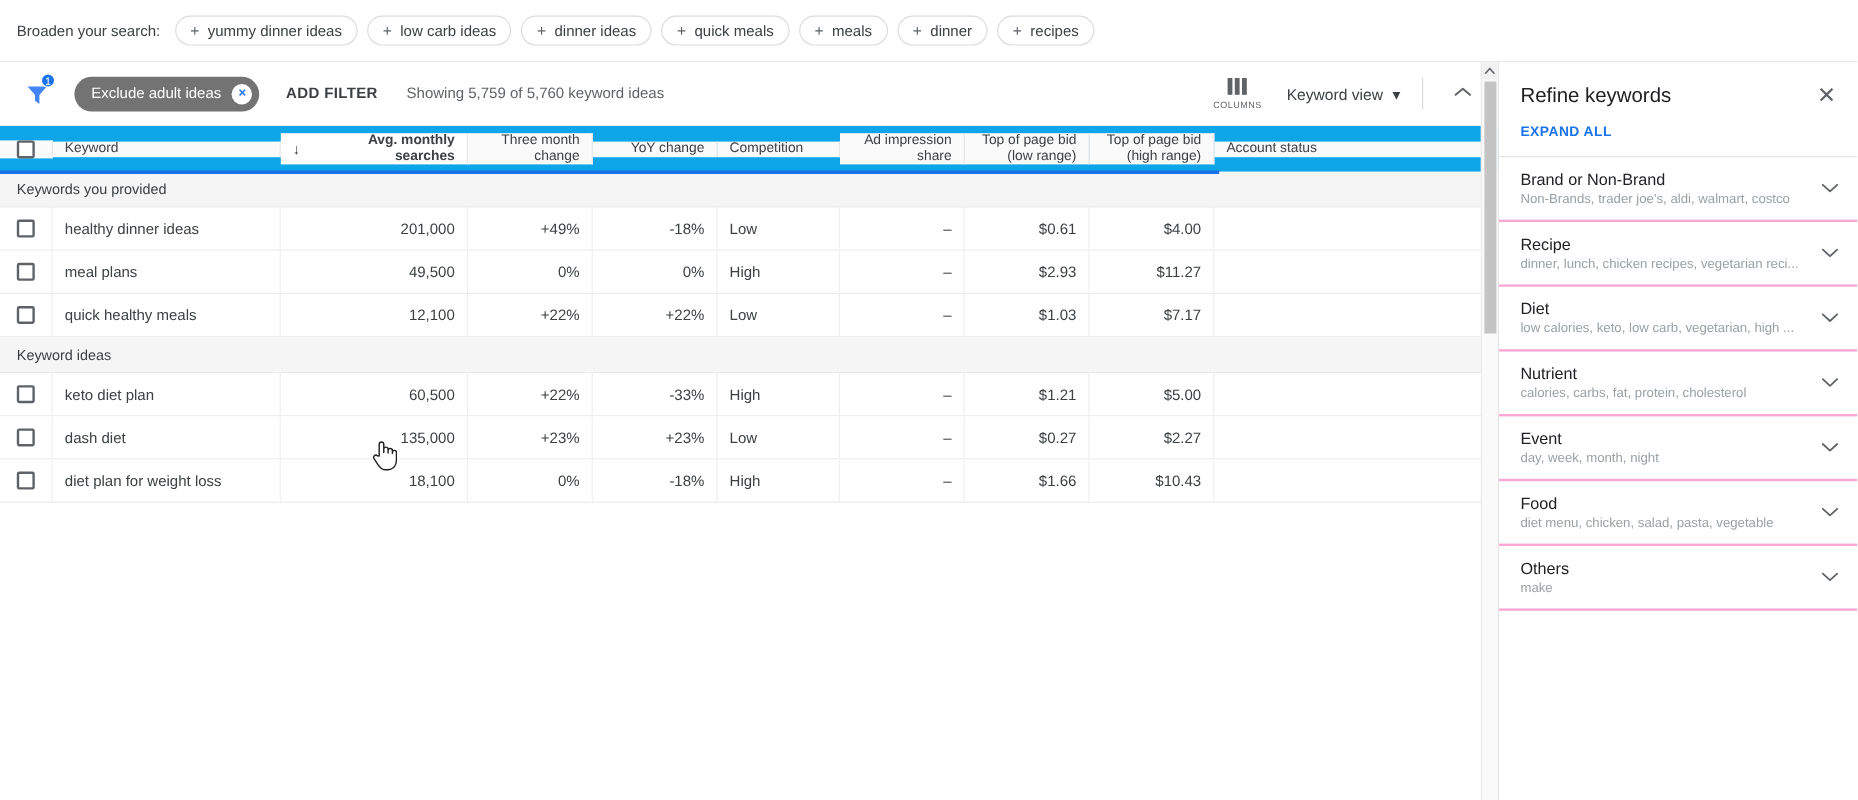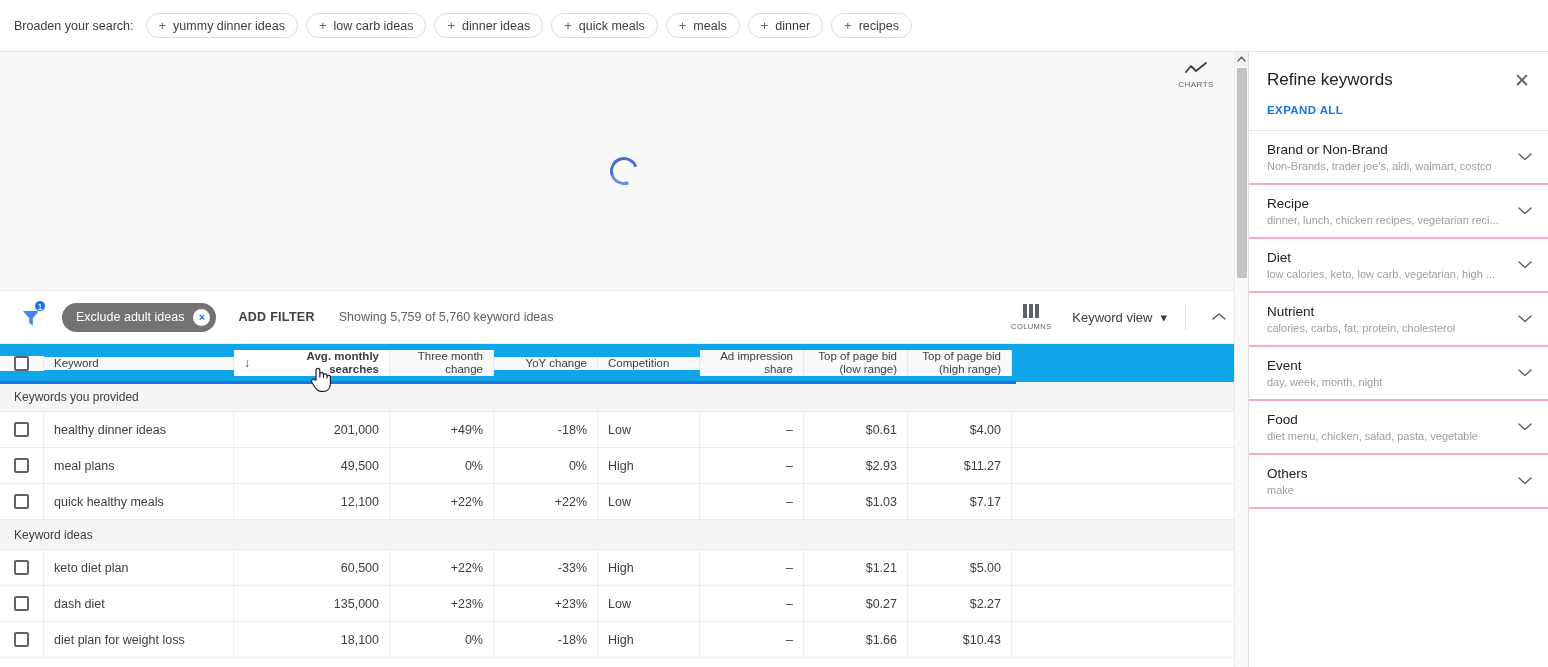--- a/index.html
+++ b/index.html
@@ -283,31 +283,20 @@
         </div>
       <div class="chip">
           <span class="plus">+</span>
           <span>recipes</span>
         </div>
     </div>
   </div>
 
   <div class="content">
 
-    <div class="chart-zone">
-      <div class="charts-btn">
-        <svg class="charts-icon" width="22" height="14" viewBox="0 0 22 14">
-          <polyline points="1,10 6,4 11,9 21,1" fill="none" stroke="#3c4043" stroke-width="1.8" stroke-linecap="round" stroke-linejoin="round"></polyline>
-        </svg>
-        <div class="charts-label">CHARTS</div>
-      </div>
-      <div class="spinner-wrap">
-        <div class="spinner"></div>
-      </div>
-    </div>
 
     <div class="toolbar">
       <div class="funnel-wrap">
         <svg width="34" height="34" viewBox="0 0 34 34">
           <path d="M9 11 h16 l-6.2 7.2 v7.4 l-3.6 -2.6 v-4.8 z" fill="#4285f4"></path>
         </svg>
         <span class="funnel-badge">1</span>
       </div>
 
       <div class="filter-chip">
@@ -375,20 +364,23 @@
           <span class="wrap">
             <span>Top of page bid</span><br>
             <span>(low range)</span>
           </span>
         </div>
         <div class="cell c-bidhigh num">
           <span class="wrap">
             <span>Top of page bid</span><br>
             <span>(high range)</span>
           </span>
+        </div>
+        <div class="cell c-acct">
+          <span class="wrap">Account status</span>
         </div>
         <div class="blue-underline"></div>
       </div>
 
       <div class="group-row">
         <span>Keywords you provided</span>
       </div>
 
       <div class="trow drow">
         <div class="cell c-check">

